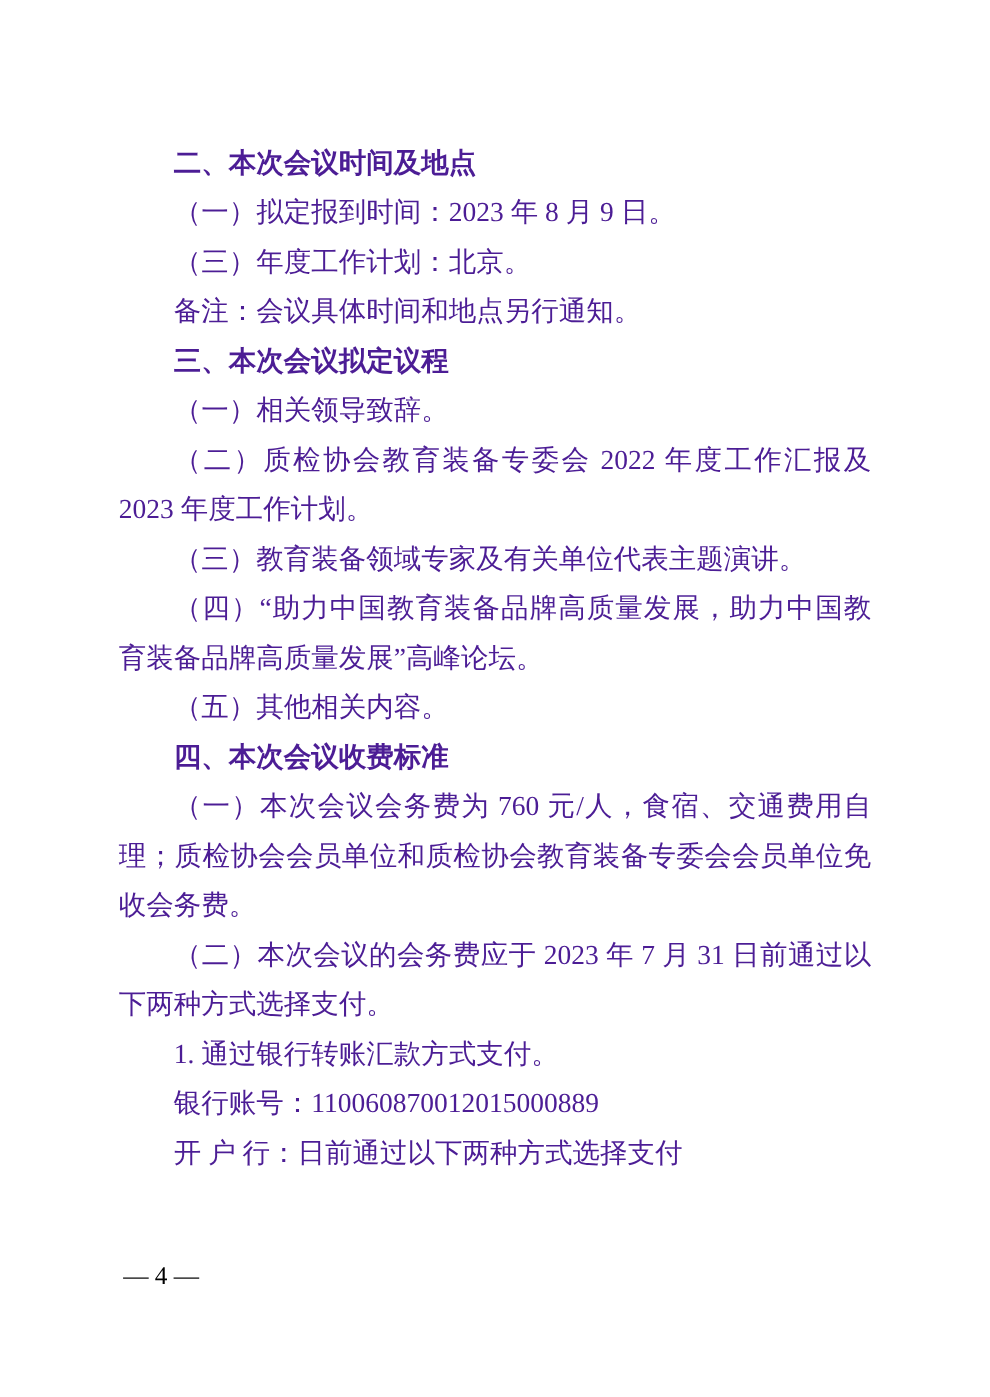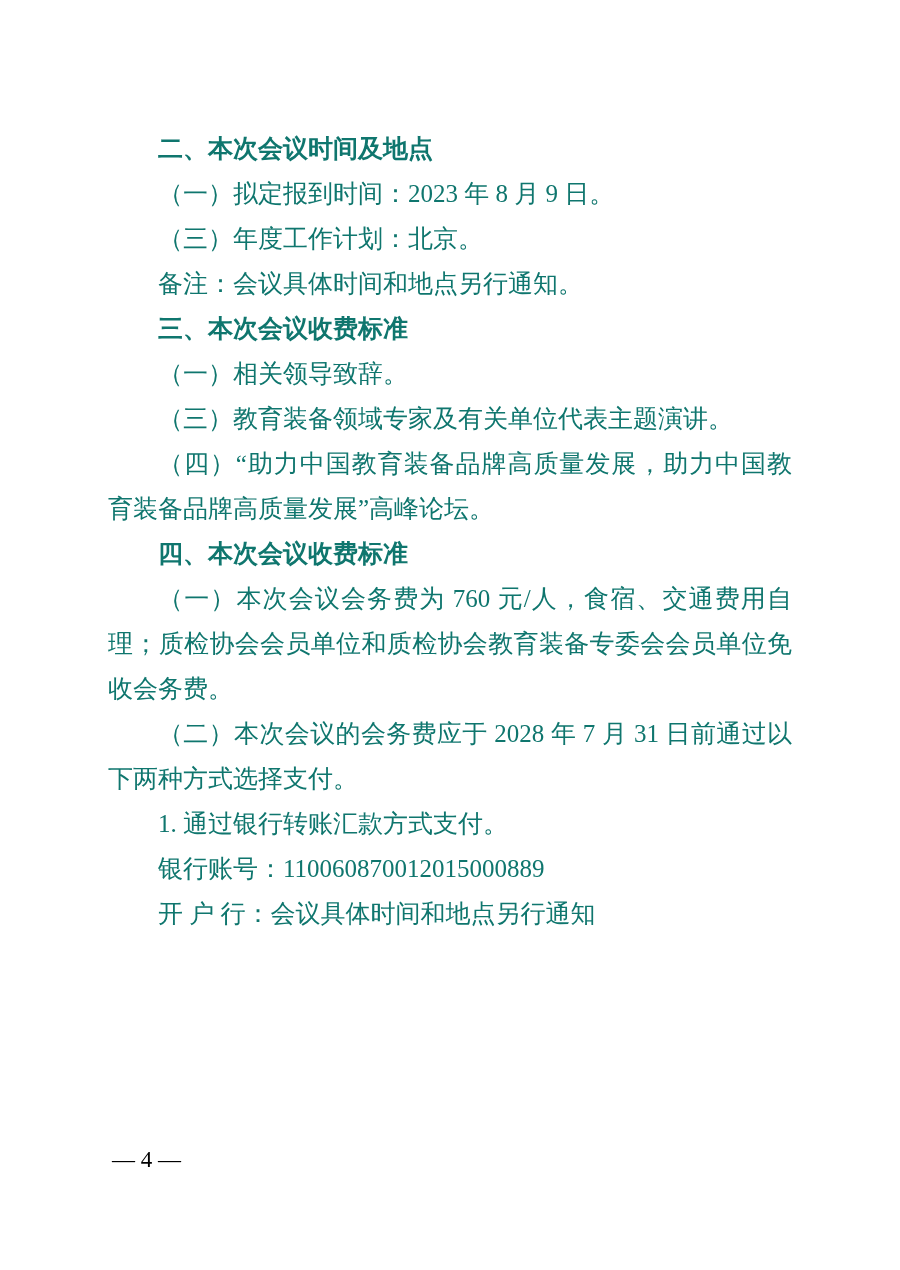--- a/index.html
+++ b/index.html
@@ -21,21 +21,21 @@
     left: 108px;
     top: 126px;
     width: 684px;
   }
   .content p {
     margin: 0;
     font-size: 25px;
     line-height: 45px;
     text-align: justify;
     text-indent: 2em;
-    color: #0f766e;
+    color: #4c1d95;
   }
   .content p.h {
     font-family: "Liberation Sans", "DejaVu Sans", sans-serif;
     font-weight: 700;
     text-align: left;
   }
   .footer {
     position: absolute;
     left: 112px;
     top: 1145px;
@@ -47,25 +47,27 @@
 </style>
 </head>
 <body>
 
 <div class="page">
   <div class="content">
     <p class="h">二、本次会议时间及地点</p>
     <p class="b">（一）拟定报到时间：2023 年 8 月 9 日。</p>
     <p class="b">（三）年度工作计划：北京。</p>
     <p class="b">备注：会议具体时间和地点另行通知。</p>
-    <p class="h">三、本次会议收费标准</p>
+    <p class="h">三、本次会议拟定议程</p>
     <p class="b">（一）相关领导致辞。</p>
+    <p class="b">（二）质检协会教育装备专委会 2022 年度工作汇报及 2023 年度工作计划。</p>
     <p class="b">（三）教育装备领域专家及有关单位代表主题演讲。</p>
     <p class="b">（四）“助力中国教育装备品牌高质量发展，助力中国教育装备品牌高质量发展”高峰论坛。</p>
+    <p class="b">（五）其他相关内容。</p>
     <p class="h">四、本次会议收费标准</p>
     <p class="b">（一）本次会议会务费为 760 元/人，食宿、交通费用自理；质检协会会员单位和质检协会教育装备专委会会员单位免收会务费。</p>
-    <p class="b">（二）本次会议的会务费应于 2028 年 7 月 31 日前通过以下两种方式选择支付。</p>
+    <p class="b">（二）本次会议的会务费应于 2023 年 7 月 31 日前通过以下两种方式选择支付。</p>
     <p class="b">1. 通过银行转账汇款方式支付。</p>
     <p class="b">银行账号：110060870012015000889</p>
-    <p class="b">开 户 行：会议具体时间和地点另行通知</p>
+    <p class="b">开 户 行：日前通过以下两种方式选择支付</p>
   </div>
   <div class="footer">— 4 —</div>
 </div>
 
 </body></html>

